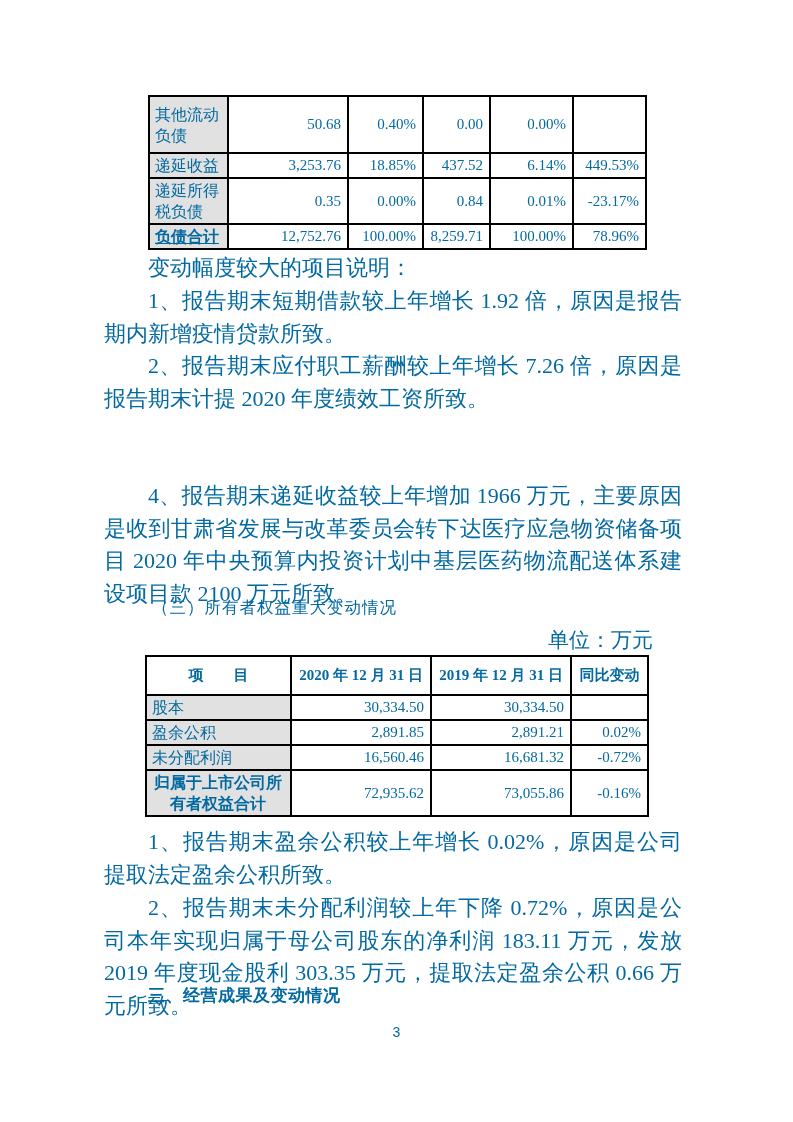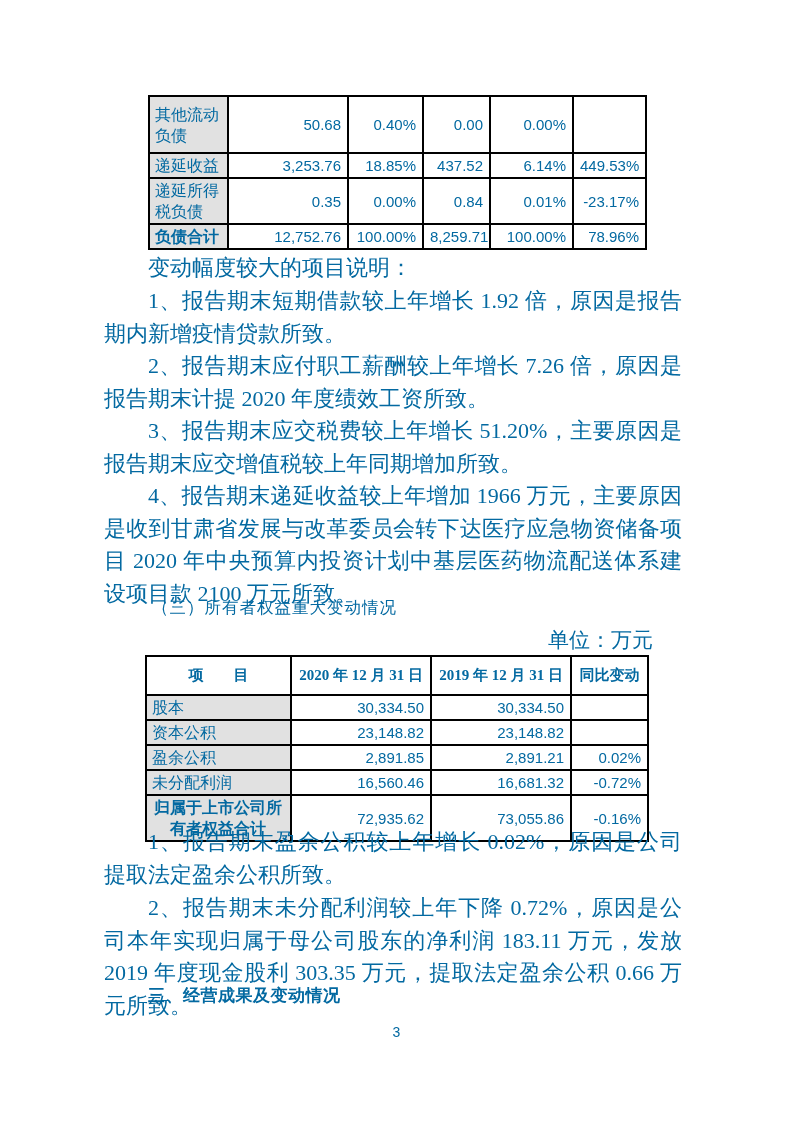--- a/index.html
+++ b/index.html
@@ -17,25 +17,25 @@
   td { border:2px solid #000; padding:1px 6px; vertical-align:middle; overflow:hidden; }
   .lbl {
     background:#e1e1e1;
     font-size:16px;
     padding-left:5px; padding-right:3px;
     text-align:left;
     line-height:21px;
   }
   .num {
     text-align:right;
-    font-family:Liberation Sans, sans-serif;
+    font-family:Liberation Serif, serif;
     font-size:15px;
     background:#fff;
   }
-  .bold { font-weight:bold; }
+  .bold { font-weight:bold;text-decoration:underline; }
 
   
   .t1 { position:absolute; left:148px; top:95px; width:497px; }
 
   
   .t2 { position:absolute; left:145px; top:655px; width:502px; }
   .t2 .hd {
     background:#fff;
     font-weight:bold;
     text-align:center;
@@ -127,21 +127,20 @@
       <td class="num">8,259.71</td>
       <td class="num">100.00%</td>
       <td class="num">78.96%</td>
     </tr>
   </tbody>
     </table>
 
   <div class="para single" style="top:252px">变动幅度较大的项目说明：</div>
   <div class="para" style="top:285px">1、报告期末短期借款较上年增长 1.92 倍，原因是报告期内新增疫情贷款所致。</div>
   <div class="para" style="top:350px">2、报告期末应付职工薪酬较上年增长 7.26 倍，原因是报告期末计提 2020 年度绩效工资所致。</div>
-  <div class="para" style="top:415px">3、报告期末应交税费较上年增长 51.20%，主要原因是报告期末应交增值税较上年同期增加所致。</div>
   <div class="para" style="top:480px">4、报告期末递延收益较上年增加 1966 万元，主要原因是收到甘肃省发展与改革委员会转下达医疗应急物资储备项目 2020 年中央预算内投资计划中基层医药物流配送体系建设项目款 2100 万元所致。</div>
 
   <div class="sec-heading" style="top:597px">（三）所有者权益重大变动情况</div>
   <div class="unit" style="top:626px">单位：万元</div>
 
   <table class="t2">
     <colgroup>
       <col style="width:145px">
         <col style="width:140px">
         <col style="width:140px">
@@ -151,26 +150,20 @@
         <tr style="height:24px">
       <td class="hd">项　　目</td>
       <td class="hd">2020 年 12 月 31 日</td>
       <td class="hd">2019 年 12 月 31 日</td>
       <td class="hd">同比变动</td>
     </tr>
     <tr style="height:23px">
       <td class="lbl">股本</td>
       <td class="num">30,334.50</td>
       <td class="num">30,334.50</td>
-      <td class="num"></td>
-    </tr>
-    <tr style="height:23px">
-      <td class="lbl">资本公积</td>
-      <td class="num">23,148.82</td>
-      <td class="num">23,148.82</td>
       <td class="num"></td>
     </tr>
     <tr style="height:23px">
       <td class="lbl">盈余公积</td>
       <td class="num">2,891.85</td>
       <td class="num">2,891.21</td>
       <td class="num">0.02%</td>
     </tr>
     <tr style="height:23px">
       <td class="lbl">未分配利润</td>

